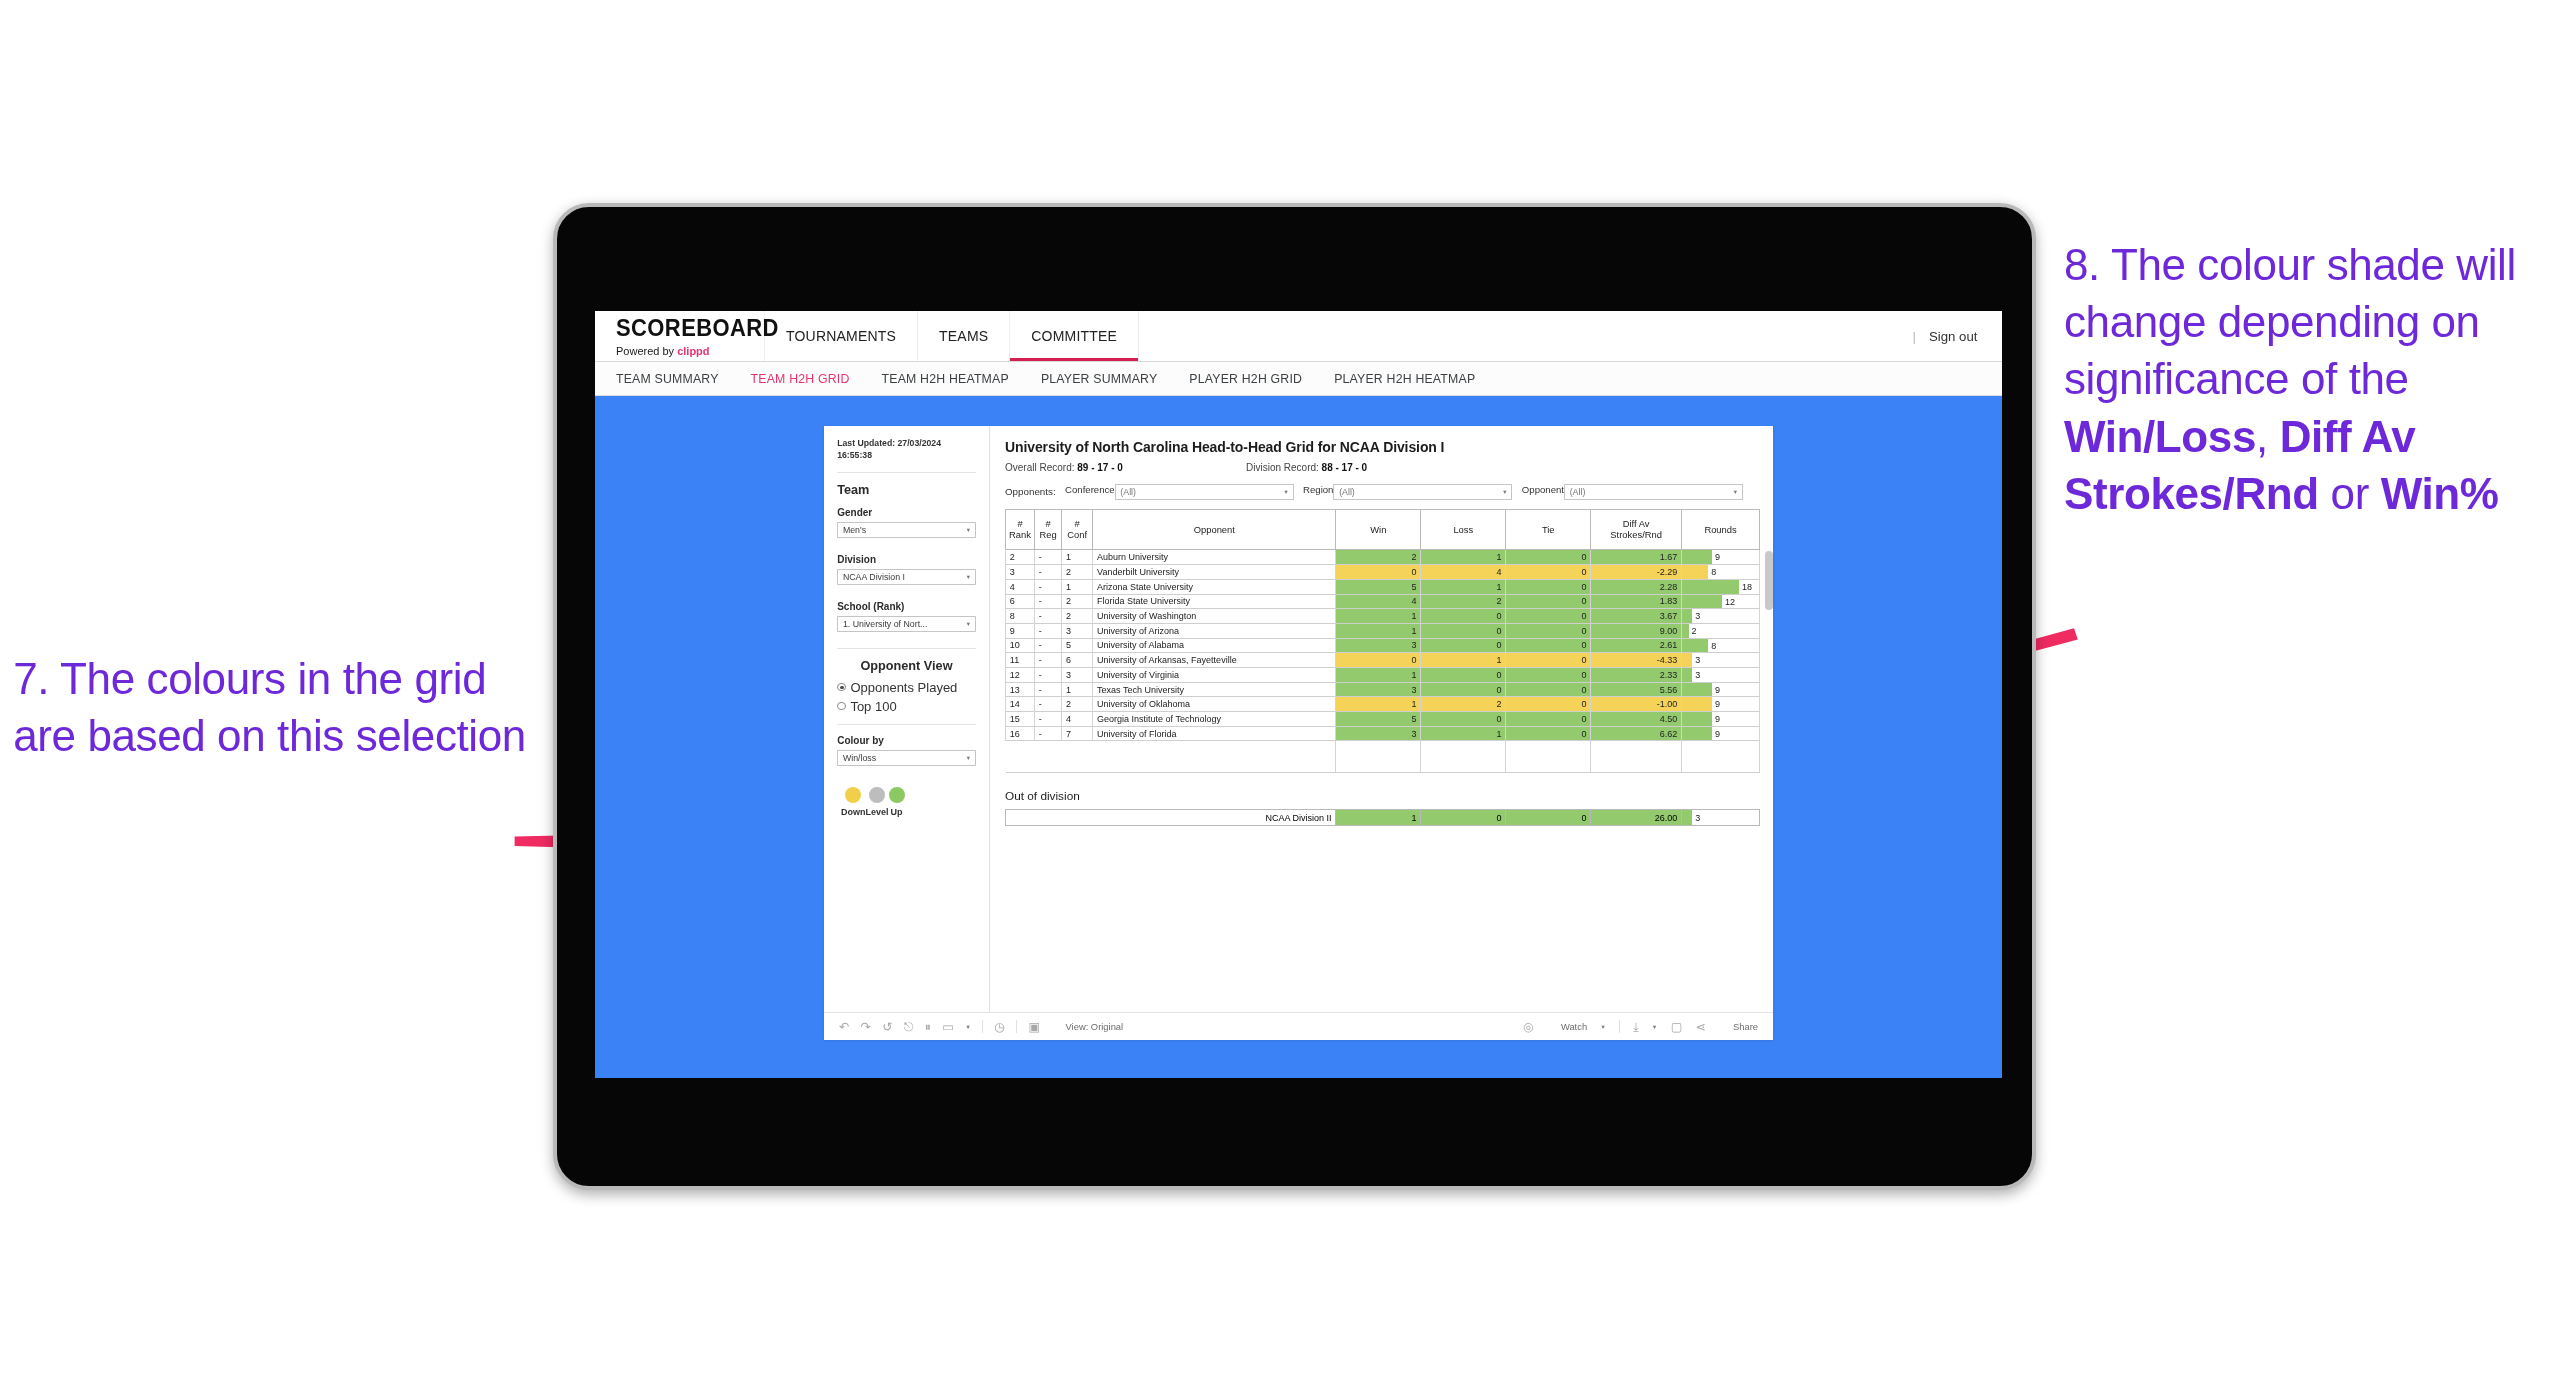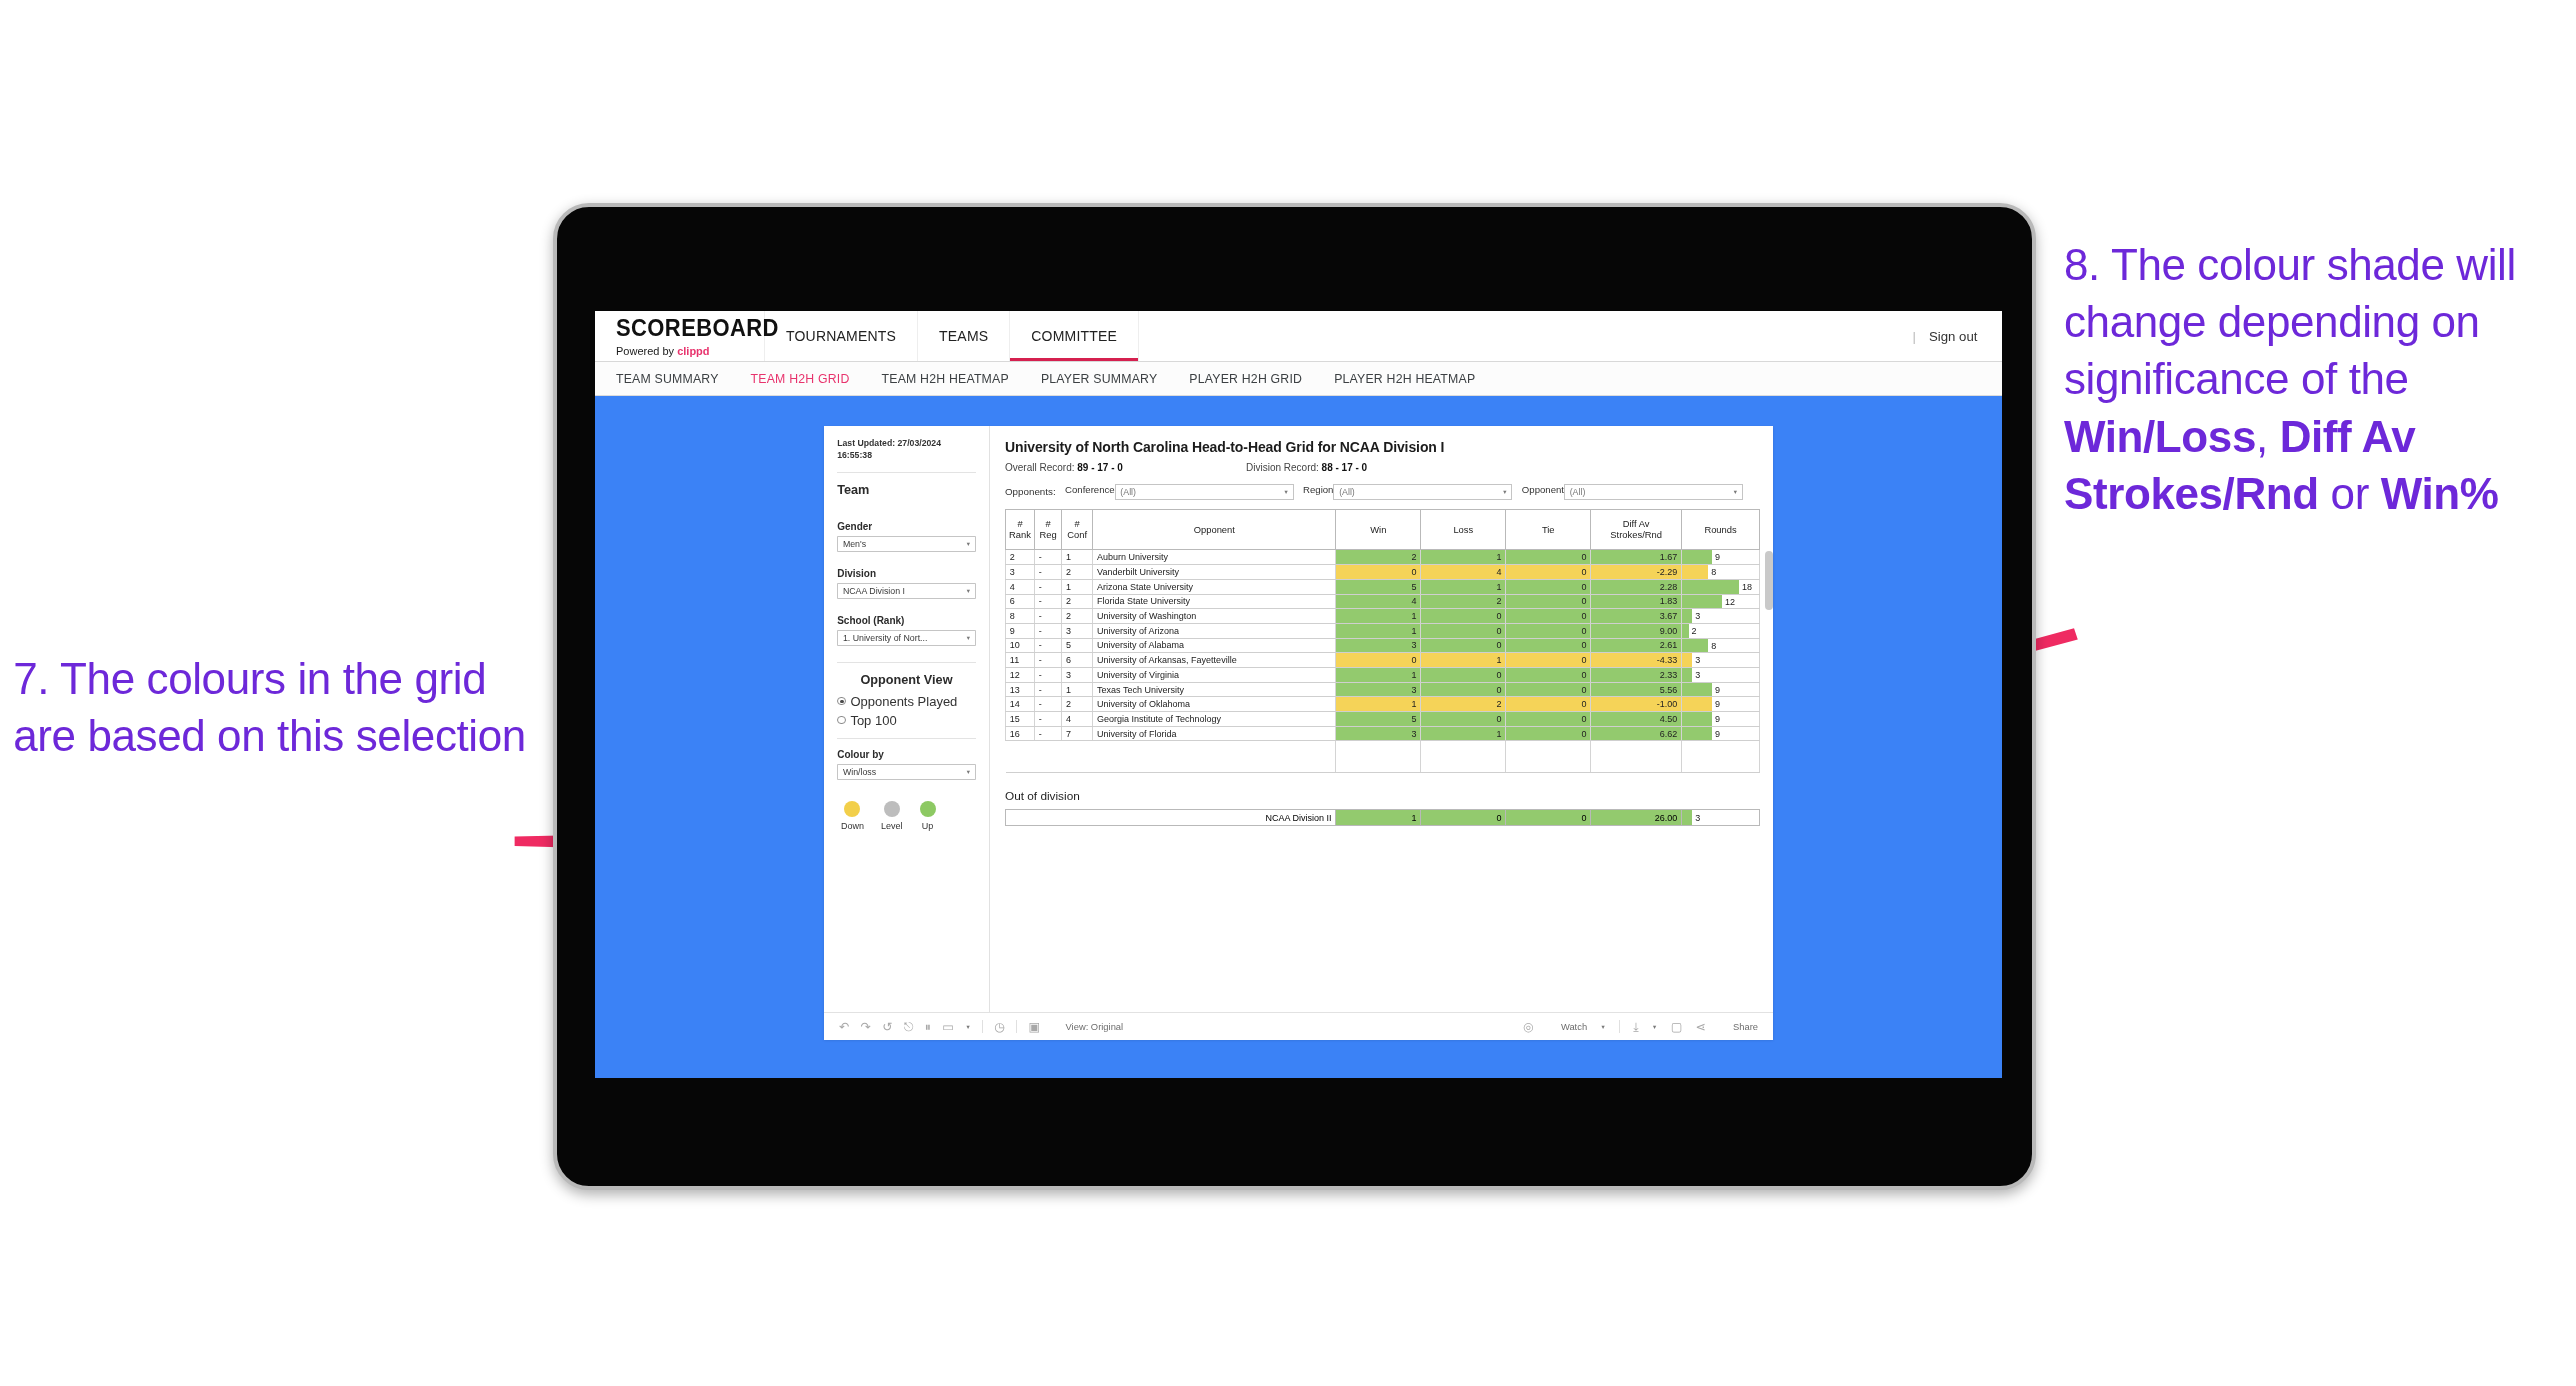--- a/index.html
+++ b/index.html
@@ -93,40 +93,40 @@
   }
   .viz-body { flex:1; display:flex; overflow:hidden; }
 
   
   .side {
     width: 166px; border-right:0.9px solid #e1e1e1; background:#fff;
     padding: 12.3px 13.2px 0 13.2px; font-size: 10.4px; color:#333;
   }
   .lastupd { font-size:8.7px; font-weight:700; color:#333; line-height:1.35; }
   .hr { height:0.9px; background:#e3e3e3; margin: 10.4px 0 10.4px 0; }
-  .sec-title { font-size: 12.7px; font-weight:700; color:#2b2b2b; margin-bottom: 24px; }
+  .sec-title { font-size: 12.7px; font-weight:700; color:#2b2b2b; margin-bottom: 10px; }
   .fld-label { font-size: 10px; font-weight:700; color:#2b2b2b; margin-bottom: 3.8px; }
   .sel {
     height: 16px; border:0.9px solid #c5c5c5; background:#fff; border-radius:0.9px;
     display:flex; align-items:center; justify-content:space-between;
     padding: 0 3.8px 0 4.7px; font-size: 8.8px; color:#3a3a3a; margin-bottom: 16px;
     cursor:pointer;
   }
   .caret { font-size: 5.7px; color:#7a7a7a; }
   .ov-title { font-size: 12.7px; font-weight:700; color:#2b2b2b; margin-bottom: 6.6px; text-align:center; }
   .radio-row { display:flex; align-items:center; gap:4.7px; margin-bottom:3.8px; font-size:13px; color:#333; cursor:pointer;}
   .radio {
     width:8.5px; height:8.5px; border-radius:50%; border:1.2px solid #8b8b8b; background:#fff;
     display:inline-block; position:relative; flex:none;
   }
   .radio.on::after {
     content:""; position:absolute; left:1.6px; top:1.6px; width:3.8px; height:3.8px;
     border-radius:50%; background:#4a4a4a;
   }
-  .legend { display:flex; gap:17px; margin-top: 21px; padding-left: 3.8px; }
+  .legend { display:flex; margin-top: 21px; padding-left: 3.8px; font-weight: bold; }
   .leg { text-align:center; }
   .dot { width:16px; height:16px; border-radius:50%; margin:0 auto 3.8px auto; }
   .leg-lbl { font-size:9px; color:#333; }
 
   
   .main { flex:1; padding: 13.2px 15px 0 15px; background:#fff; position:relative; overflow:hidden; }
   .h-title { font-size: 14px; font-weight:600; color:#1c1c1c; letter-spacing:-0.1px; }
   .rec-row { margin-top: 6.6px; display:flex; font-size: 10px; color:#444; }
   .rec-row .r1 { width: 241px; }
   .rec-row b { color:#111; font-weight:700; }

